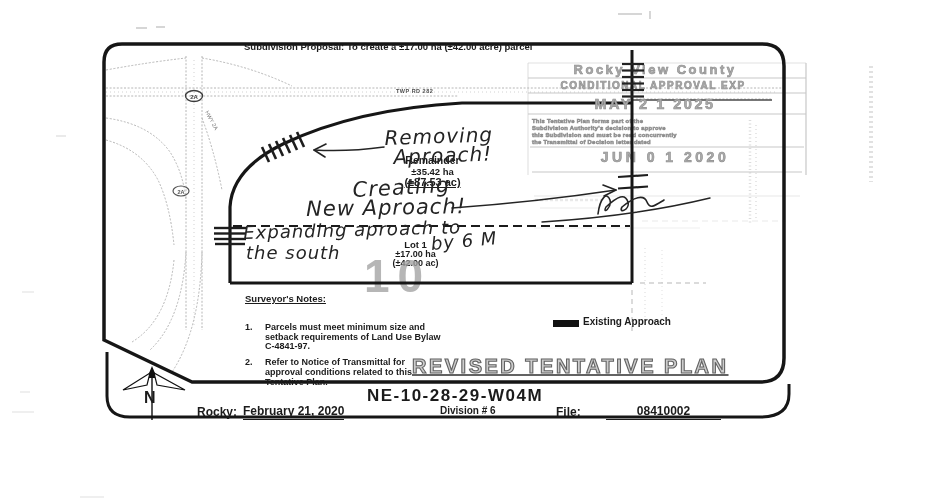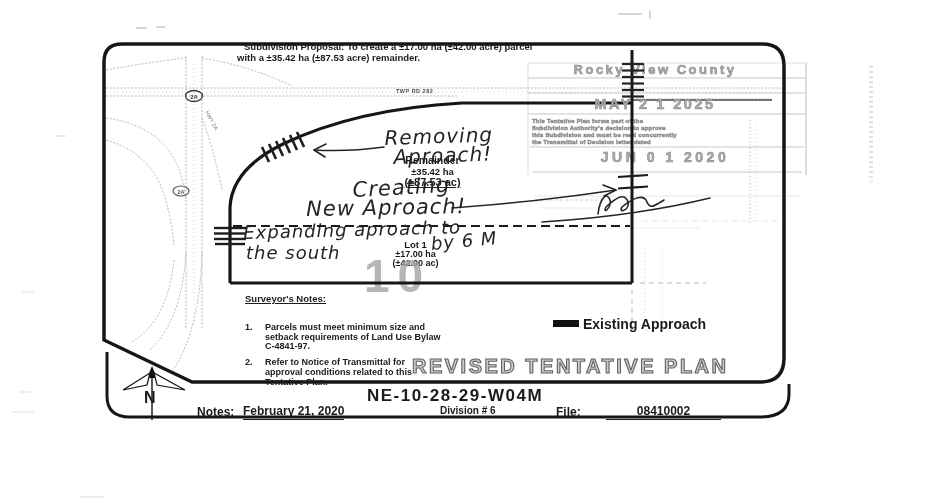--- a/index.html
+++ b/index.html
@@ -133,21 +133,20 @@
       <path d="M 56 136 H 66" opacity="0.5"></path>
         <path d="M 22 292 H 34" opacity="0.4"></path>
       <path d="M 20 392 H 30" opacity="0.4"></path>
         <path d="M 12 412 H 34" opacity="0.4"></path>
       <path d="M 80 497 H 104" opacity="0.4"></path>
     </g>
   </svg>
 
   <div class="t b blk" style="left:237px;top:41px;width:322px;font-size:9.5px;line-height:11px;">
     <div style="padding-left:7px;">Subdivision Proposal: To create a ±17.00 ha (±42.00 acre) parcel</div>
-    <div>with a ±35.42 ha (±87.53 acre) remainder.</div>
   </div>
 
   <div class="t b" style="left:385px;top:155px;width:95px;text-align:center;font-size:10.5px;line-height:11px;">
     <div>Remainder</div>
     <div style="font-size:9.5px;">±35.42 ha</div>
     <div style="font-size:11px;text-decoration:underline;">(±87.53 ac)</div>
   </div>
 
   <div class="t b" style="left:368px;top:240px;width:95px;text-align:center;font-size:9.5px;line-height:9.5px;">
     <div>Lot 1</div>
@@ -162,43 +161,44 @@
     <div class="note-row">
       <div class="note-num">1.</div>
       <div class="note-txt">Parcels must meet minimum size and setback requirements of Land Use Bylaw C-4841-97.</div>
     </div>
     <div class="note-row">
       <div class="note-num">2.</div>
       <div class="note-txt">Refer to Notice of Transmittal for approval conditions related to this Tentative Plan.</div>
     </div>
   </div>
 
-  <div class="t b" style="left:583px;top:316px;font-size:14px;">Existing Approach</div>
+  <div class="t b" style="left:583px;top:316px;font-size:10px;">Existing Approach</div>
 
   <div class="t stamp" style="left:545px;top:62px;width:220px;font-size:13px;letter-spacing:2.5px;">Rocky View County</div>
+  <div class="t stamp" style="left:533px;top:80px;width:240px;font-size:10px;letter-spacing:1.5px;">CONDITIONAL APPROVAL EXP</div>
   <div class="t stamp" style="left:555px;top:96px;width:200px;font-size:14.5px;letter-spacing:2.5px;">MAY 2 1 2025</div>
   <div class="t stamp blk" style="left:532px;top:118px;width:218px;font-size:5.8px;line-height:7px;text-align:left;letter-spacing:0.3px;">
     <div>This Tentative Plan forms part of the</div>
     <div>Subdivision Authority's decision to approve</div>
     <div>this Subdivision and must be read concurrently</div>
     <div>the Transmittal of Decision letter dated</div>
   </div>
   <div class="t stamp" style="left:575px;top:149px;width:180px;font-size:14px;letter-spacing:3.5px;">JUN 0 1 2020</div>
 
   <div class="hand" style="left:384px;top:126px;font-size:20px;transform:rotate(-2deg);">Removing</div>
   <div class="hand" style="left:393px;top:145px;font-size:20px;transform:rotate(-2deg);">Aproach!</div>
   <div class="hand" style="left:352px;top:178px;font-size:21px;transform:rotate(-3deg);">Creating</div>
   <div class="hand" style="left:306px;top:197px;font-size:21px;transform:rotate(-1deg);">New Aproach!</div>
   <div class="hand" style="left:243px;top:222px;font-size:18px;transform:rotate(-1.5deg);">Expanding aproach to</div>
   <div class="hand" style="left:246px;top:242px;font-size:18px;">the south</div>
   <div class="hand" style="left:430px;top:233px;font-size:18px;transform:rotate(-5deg);">by 6 M</div>
 
-  <div class="t outline-big" style="left:412px;top:355px;font-size:20px;letter-spacing:2.5px;">REVISED TENTATIVE PLAN</div>
+  <div class="t outline-big" style="left:412px;top:355px;font-size:20px;letter-spacing:2.5px;text-decoration:underline;">REVISED TENTATIVE PLAN</div>
   <div class="t b" style="left:310px;top:386px;width:290px;text-align:center;font-size:17px;letter-spacing:1.5px;">NE-10-28-29-W04M</div>
-  <div class="t b" style="left:197px;top:405px;font-size:12px;">Notes:</div>
+  <div class="t b" style="left:197px;top:405px;font-size:12px;">Rocky:</div>
   <div class="t b u" style="left:243px;top:404px;font-size:12px;padding-bottom:1px;">February 21, 2020</div>
   <div class="t b" style="left:440px;top:405px;font-size:10px;">Division # 6</div>
   <div class="t b" style="left:556px;top:405px;font-size:12px;">File:</div>
   <div class="t b u" style="left:606px;top:404px;width:115px;text-align:center;font-size:12px;padding-bottom:1px;">08410002</div>
   <div class="t b" style="left:144px;top:389px;font-size:16px;">N</div>
 
   <svg width="930" height="500" viewBox="0 0 930 500">
 
     <g stroke="#161616" fill="none">
       <path d="M 632 50 V 283" stroke-width="3"></path>

